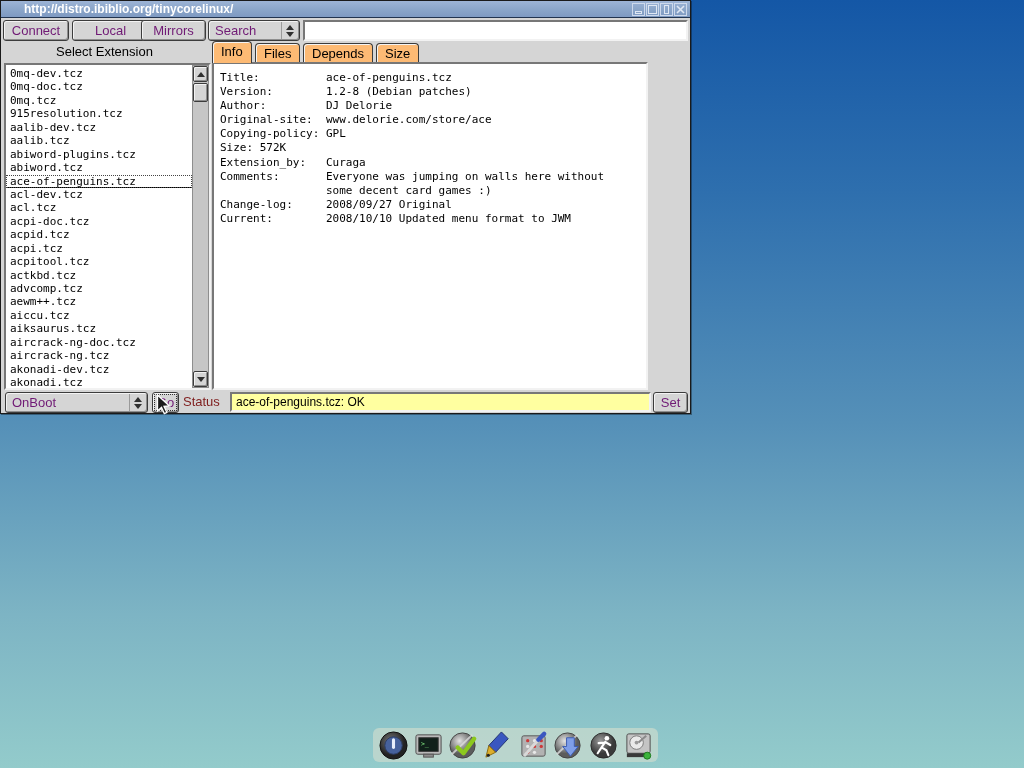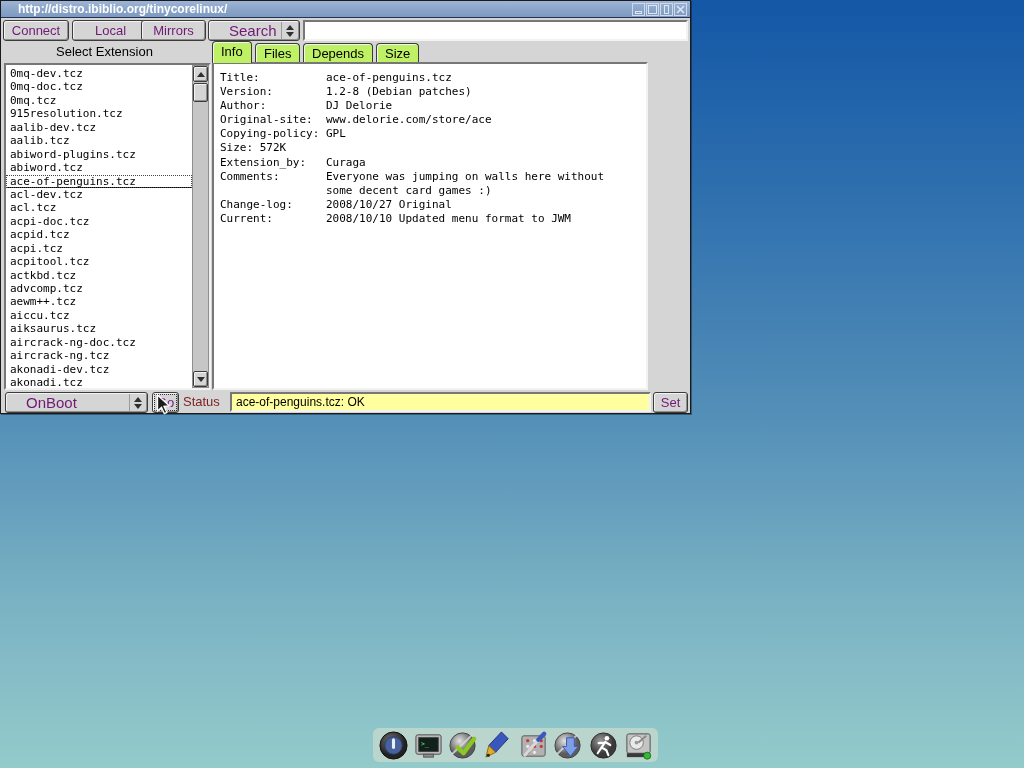--- a/index.html
+++ b/index.html
@@ -17,21 +17,21 @@
     background:#d5d5d5; border:1px solid #1a1a1a;
     box-shadow:1px 1px 0 rgba(0,0,0,.35);
   }
   .titlebar {
     position:absolute; left:0; top:0; right:0; height:17px;
     background:linear-gradient(180deg,#9db4d6 0%,#8aa5c9 55%,#7e9ac2 100%);
     border-bottom:1px solid #22344f;
     display:flex; align-items:center;
   }
   .titlebar .title {
-    padding-left:17px; font-size:12px; font-weight:bold; color:#ffffff;
+    padding-left:23px; font-size:12px; font-weight:bold; color:#ffffff;
     white-space:nowrap; letter-spacing:0;
   }
   .winbtns { position:absolute; right:3px; top:2px; display:flex; gap:1px; }
   .wbtn {
     width:13px; height:13px; border:1px solid #cdd9ec;
     display:flex; align-items:center; justify-content:center;
     cursor:default;
   }
   .g-min { width:7px; height:3px; border:1px solid #dfe7f3; margin-top:6px; }
   .g-max { width:9px; height:9px; border:1px solid #dfe7f3; }
@@ -44,40 +44,40 @@
     font-size:13px; color:#701a75; text-align:center;
   }
   .sunken {
     background:#fff;
     border:2px solid; border-color:#777 #f2f2f2 #f2f2f2 #777;
   }
 
   
   .btn { position:absolute; top:19px; height:21px; line-height:19px; }
   .choice { display:flex; align-items:center; text-align:left; }
-  .choice .clabel { flex:1; padding-left:20px; font-size:15px; }
+  .choice .clabel { flex:1; padding-left:6px; font-size:13px; }
   .choice .arrows {
     width:16px; align-self:stretch; margin:1px 2px 1px 0;
     border-left:1px solid #9a9a9a;
     display:flex; flex-direction:column; align-items:center; justify-content:center; gap:2px;
   }
   .tri-up { width:0; height:0; border-left:4px solid transparent; border-right:4px solid transparent; border-bottom:5px solid #303030; }
   .tri-dn { width:0; height:0; border-left:4px solid transparent; border-right:4px solid transparent; border-top:5px solid #303030; }
   .textinput {
     position:absolute; font-size:12px; padding:0 4px;
     font-family:"Liberation Sans",sans-serif; outline:none;
   }
 
   
   .select-ext {
     position:absolute; left:0; top:43px; width:207px; height:16px;
     text-align:center; font-size:13px; color:#000;
   }
   .tab {
-    position:absolute; top:42px; height:20px; background:#bef264;
+    position:absolute; top:42px; height:20px; background:#fdba74;
     border:1px solid #3c3c3c; border-bottom:none; border-radius:4px 4px 0 0;
     box-shadow:inset 1px 1px 0 #f3f3f3;
     font-size:13px; line-height:19px; padding:0 8px; text-align:center;
   }
   .tab.active { top:40px; height:22px; z-index:3; }
 
   
   .listbox {
     position:absolute; left:3px; top:62px; width:207px; height:327px;
     background:#fff;
@@ -221,21 +221,21 @@
 
   <div class="info-line">Title:          ace-of-penguins.tcz</div>
       <div class="info-line">Version:        1.2-8 (Debian patches)</div>
       <div class="info-line">Author:         DJ Delorie</div>
       <div class="info-line">Original-site:  www.delorie.com/store/ace</div>
       <div class="info-line">Copying-policy: GPL</div>
       <div class="info-line">Size: 572K</div>
       <div class="info-line">Extension_by:   Curaga</div>
       <div class="info-line">Comments:       Everyone was jumping on walls here without</div>
       <div class="info-line">                some decent card games :)</div>
-      <div class="info-line">Change-log:     2008/10/27 Original</div>
+      <div class="info-line">Change-log:     2008/09/27 Original</div>
       <div class="info-line">Current:        2008/10/10 Updated menu format to JWM</div>
     </div>
 
   <div class="btn up choice" style="left:4px; top:391px; width:143px;">
     <span class="clabel">OnBoot</span>
     <span class="arrows">
         <span class="tri-up"></span>
         <span class="tri-dn"></span>
       </span>
   </div>

